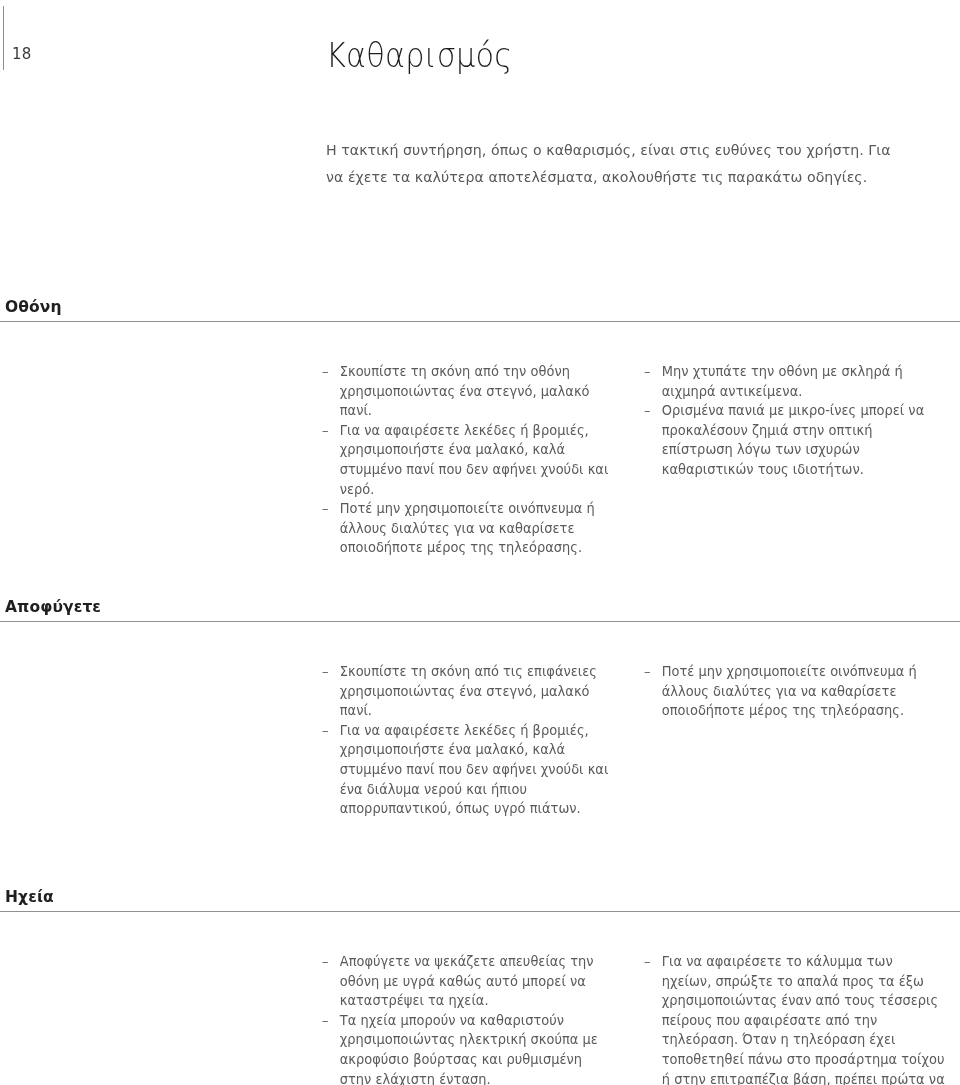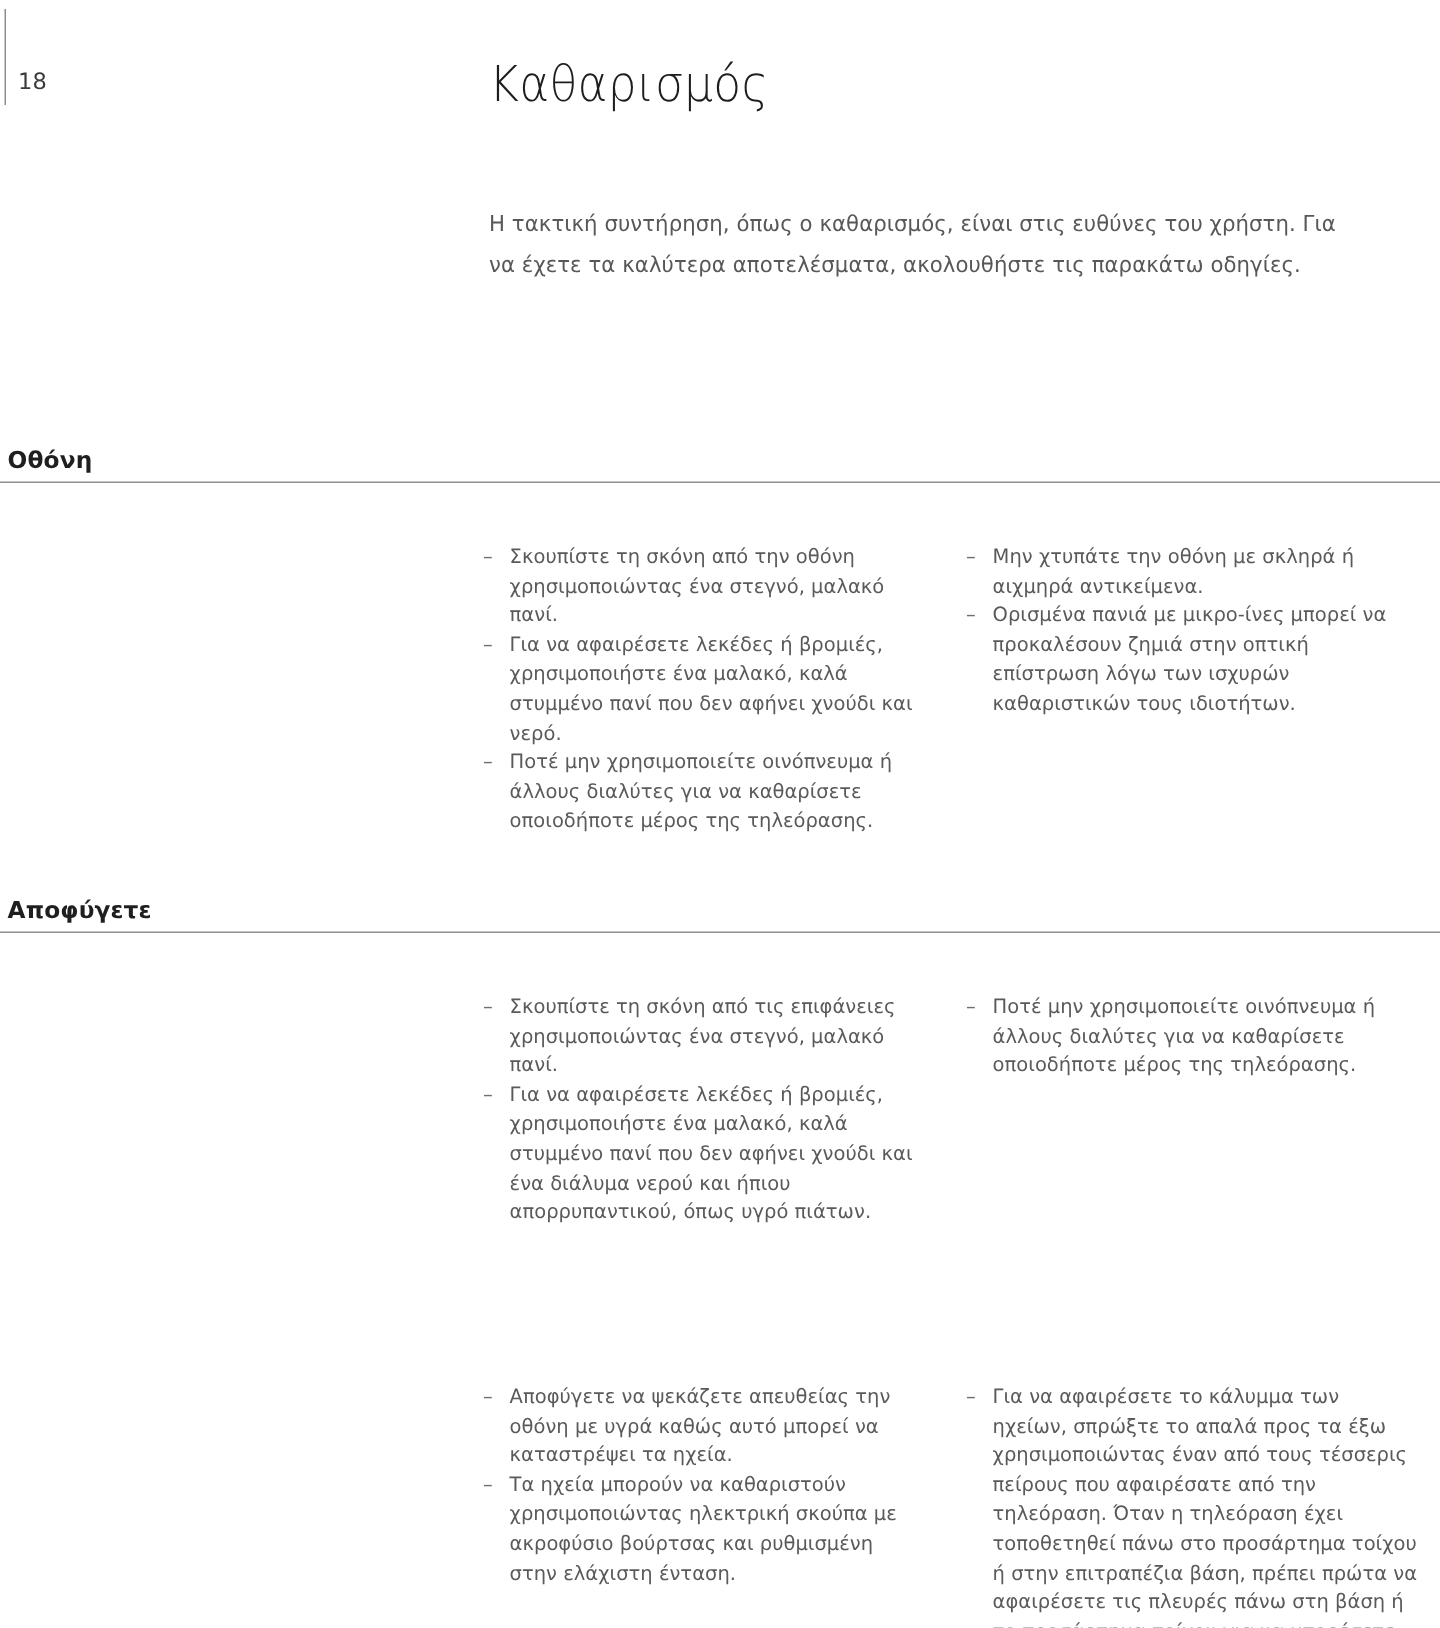--- a/index.html
+++ b/index.html
@@ -198,20 +198,24 @@
             </ul>
           </div>
           <div class="col col-right" style="top: 36px;">
             <ul class="bullets">
               <li>Ποτέ μην χρησιμοποιείτε οινόπνευμα ή άλλους διαλύτες για να καθαρίσετε οποιοδήποτε μέρος της τηλεόρασης.</li>
             </ul>
           </div>
         </div>
       </div>
       <div class="section" style="top: 886px;">
+        <div class="section-head">
+          <div class="section-title">Ηχεία</div>
+          <div class="section-divider"></div>
+        </div>
         <div class="section-body" style="height: 230px;">
           <div class="col col-left" style="top: 36px;">
             <ul class="bullets">
               <li>Αποφύγετε να ψεκάζετε απευθείας την οθόνη με υγρά καθώς αυτό μπορεί να καταστρέψει τα ηχεία.</li>
               <li>Τα ηχεία μπορούν να καθαριστούν χρησιμοποιώντας ηλεκτρική σκούπα με ακροφύσιο βούρτσας και ρυθμισμένη στην ελάχιστη ένταση.</li>
             </ul>
           </div>
           <div class="col col-right" style="top: 36px;">
             <ul class="bullets">
               <li>Για να αφαιρέσετε το κάλυμμα των ηχείων, σπρώξτε το απαλά προς τα έξω χρησιμοποιώντας έναν από τους τέσσερις πείρους που αφαιρέσατε από την τηλεόραση. Όταν η τηλεόραση έχει τοποθετηθεί πάνω στο προσάρτημα τοίχου ή στην επιτραπέζια βάση, πρέπει πρώτα να αφαιρέσετε τις πλευρές πάνω στη βάση ή το προσάρτημα τοίχου για να μπορέσετε να αφαιρέσετε το κάλυμμα των ηχείων. Δείτε τον οδηγό που συνοδεύει τη βάση ή το προσάρτημα τοίχου.</li>

